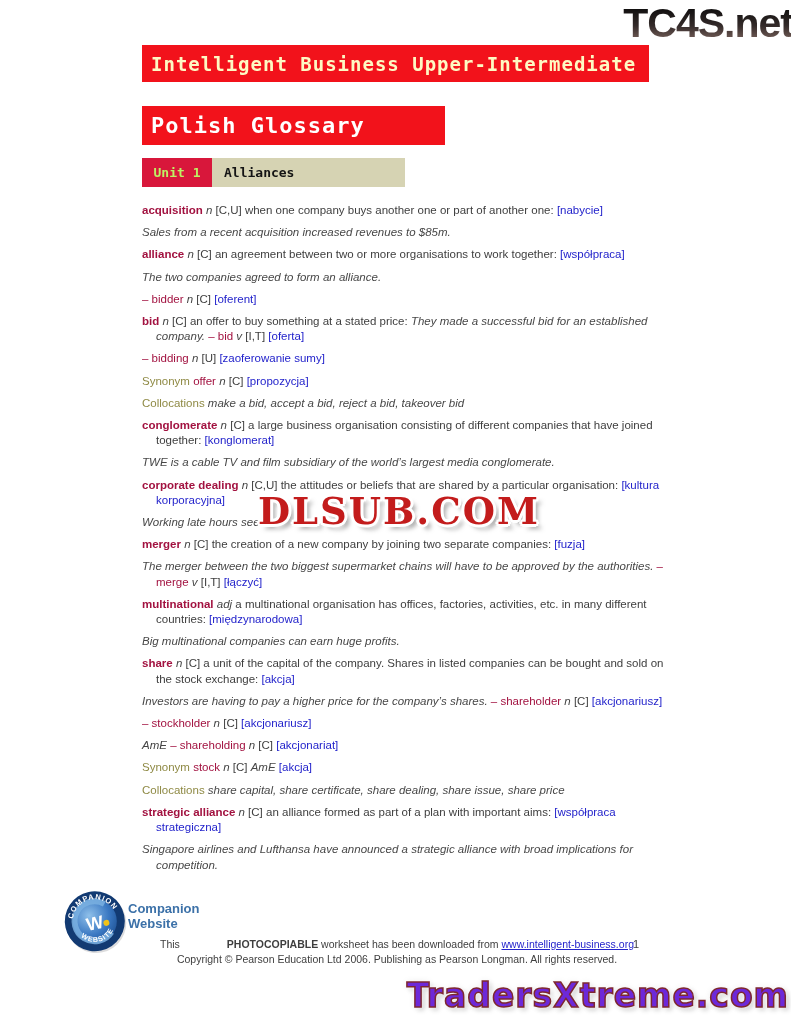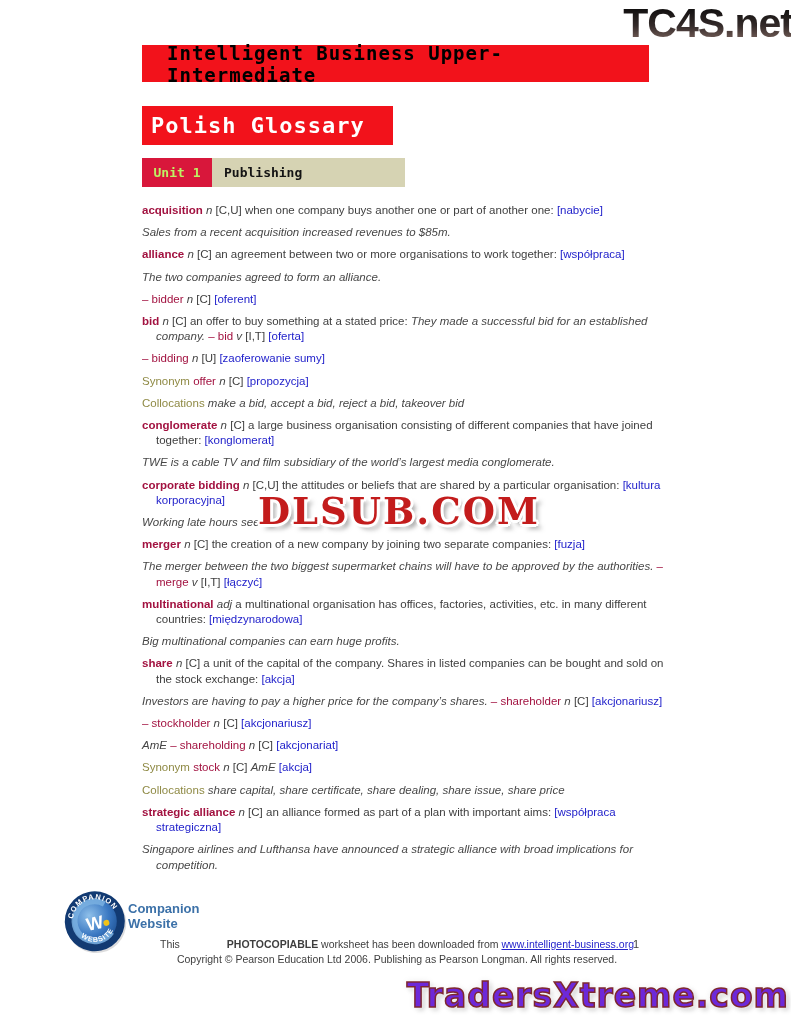--- a/index.html
+++ b/index.html
@@ -47,29 +47,29 @@
     letter-spacing:1px;
     color:#6d28d9;
     -webkit-text-stroke:1.5px #7e2730;
     z-index:30;
     text-shadow:0 0 4px #fff, 0 0 7px #e6e6e6, 3px 3px 5px #c9c9c9;
   }
 
   
   .banner-series{
     position:absolute;left:142px;top:45px;width:507px;height:37px;
-    background:#f2121b;color:#000000;
+    background:#f2121b;color:#fef9c3;
     display:flex;align-items:center;
-    padding-left:25px;box-sizing:border-box;
+    padding-left:9px;box-sizing:border-box;
     font:bold 19px "DejaVu Sans Mono", monospace;
     letter-spacing:1px;
     z-index:10;
   }
   .banner-title{
-    position:absolute;left:142px;top:106px;width:251px;height:39px;
+    position:absolute;left:142px;top:106px;width:303px;height:39px;
     background:#f2121b;color:#ffffff;
     display:flex;align-items:center;
     padding-left:9px;box-sizing:border-box;
     font:bold 22px "DejaVu Sans Mono", monospace;
     letter-spacing:1px;
   }
   .unit-bar{
     position:absolute;left:142px;top:158px;height:29px;
     display:flex;align-items:stretch;
   }
@@ -153,36 +153,36 @@
   <div class="wm-bottom">TradersXtreme.com</div>
 
   <div class="banner-series">
     <span>Intelligent Business Upper-Intermediate</span>
   </div>
   <div class="banner-title">
     <span>Polish Glossary</span>
   </div>
   <div class="unit-bar">
     <div class="unit-label">Unit 1</div>
-    <div class="unit-title">Publishing</div>
+    <div class="unit-title">Alliances</div>
   </div>
 
   <div class="glossary">
       <p class="entry"><span class="seg-hw">acquisition</span><span class="seg-pos"> n</span><span class="seg-def"> [C,U] when one company buys another one or part of another one: </span><span class="seg-pl">[nabycie]</span></p>
       <p class="entry"><span class="seg-ex">Sales from a recent acquisition increased revenues to $85m.</span></p>
       <p class="entry"><span class="seg-hw">alliance</span><span class="seg-pos"> n</span><span class="seg-def"> [C] an agreement between two or more organisations to work together: </span><span class="seg-pl">[współpraca]</span></p>
       <p class="entry"><span class="seg-ex">The two companies agreed to form an alliance.</span></p>
       <p class="entry"><span class="seg-drv">– bidder</span><span class="seg-pos"> n</span><span class="seg-def"> [C] </span><span class="seg-pl">[oferent]</span></p>
       <p class="entry"><span class="seg-hw">bid</span><span class="seg-pos"> n</span><span class="seg-def"> [C] an offer to buy something at a stated price: </span><span class="seg-ex">They made a successful bid for an established company. </span><span class="seg-drv">– bid</span><span class="seg-pos"> v</span><span class="seg-def"> [I,T] </span><span class="seg-pl">[oferta]</span></p>
       <p class="entry"><span class="seg-drv">– bidding</span><span class="seg-pos"> n</span><span class="seg-def"> [U] </span><span class="seg-pl">[zaoferowanie sumy]</span></p>
       <p class="entry"><span class="seg-lab">Synonym </span><span class="seg-drv">offer</span><span class="seg-pos"> n</span><span class="seg-def"> [C] </span><span class="seg-pl">[propozycja]</span></p>
       <p class="entry"><span class="seg-lab">Collocations </span><span class="seg-ex">make a bid, accept a bid, reject a bid, takeover bid</span></p>
       <p class="entry"><span class="seg-hw">conglomerate</span><span class="seg-pos"> n</span><span class="seg-def"> [C] a large business organisation consisting of different companies that have joined together: </span><span class="seg-pl">[konglomerat]</span></p>
       <p class="entry"><span class="seg-ex">TWE is a cable TV and film subsidiary of the world’s largest media conglomerate.</span></p>
-      <p class="entry"><span class="seg-hw">corporate bidding</span><span class="seg-pos"> n</span><span class="seg-def"> [C,U] the attitudes or beliefs that are shared by a particular organisation: </span><span class="seg-pl">[kultura korporacyjna]</span></p>
+      <p class="entry"><span class="seg-hw">corporate dealing</span><span class="seg-pos"> n</span><span class="seg-def"> [C,U] the attitudes or beliefs that are shared by a particular organisation: </span><span class="seg-pl">[kultura korporacyjna]</span></p>
       <p class="entry"><span class="seg-ex">Working late hours see</span></p>
       <p class="entry"><span class="seg-hw">merger</span><span class="seg-pos"> n</span><span class="seg-def"> [C] the creation of a new company by joining two separate companies: </span><span class="seg-pl">[fuzja]</span></p>
       <p class="entry"><span class="seg-ex">The merger between the two biggest supermarket chains will have to be approved by the authorities. </span><span class="seg-drv">– merge</span><span class="seg-pos"> v</span><span class="seg-def"> [I,T] </span><span class="seg-pl">[łączyć]</span></p>
       <p class="entry"><span class="seg-hw">multinational</span><span class="seg-pos"> adj</span><span class="seg-def"> a multinational organisation has offices, factories, activities, etc. in many different countries: </span><span class="seg-pl">[międzynarodowa]</span></p>
       <p class="entry"><span class="seg-ex">Big multinational companies can earn huge profits.</span></p>
       <p class="entry"><span class="seg-hw">share</span><span class="seg-pos"> n</span><span class="seg-def"> [C] a unit of the capital of the company. Shares in listed companies can be bought and sold on the stock exchange: </span><span class="seg-pl">[akcja]</span></p>
       <p class="entry"><span class="seg-ex">Investors are having to pay a higher price for the company’s shares. </span><span class="seg-drv">– shareholder</span><span class="seg-pos"> n</span><span class="seg-def"> [C] </span><span class="seg-pl">[akcjonariusz]</span></p>
       <p class="entry"><span class="seg-drv">– stockholder</span><span class="seg-pos"> n</span><span class="seg-def"> [C] </span><span class="seg-pl">[akcjonariusz]</span></p>
       <p class="entry"><span class="seg-pos">AmE </span><span class="seg-drv">– shareholding</span><span class="seg-pos"> n</span><span class="seg-def"> [C] </span><span class="seg-pl">[akcjonariat]</span></p>
       <p class="entry"><span class="seg-lab">Synonym </span><span class="seg-drv">stock</span><span class="seg-pos"> n</span><span class="seg-def"> [C] </span><span class="seg-pos">AmE </span><span class="seg-pl">[akcja]</span></p>

